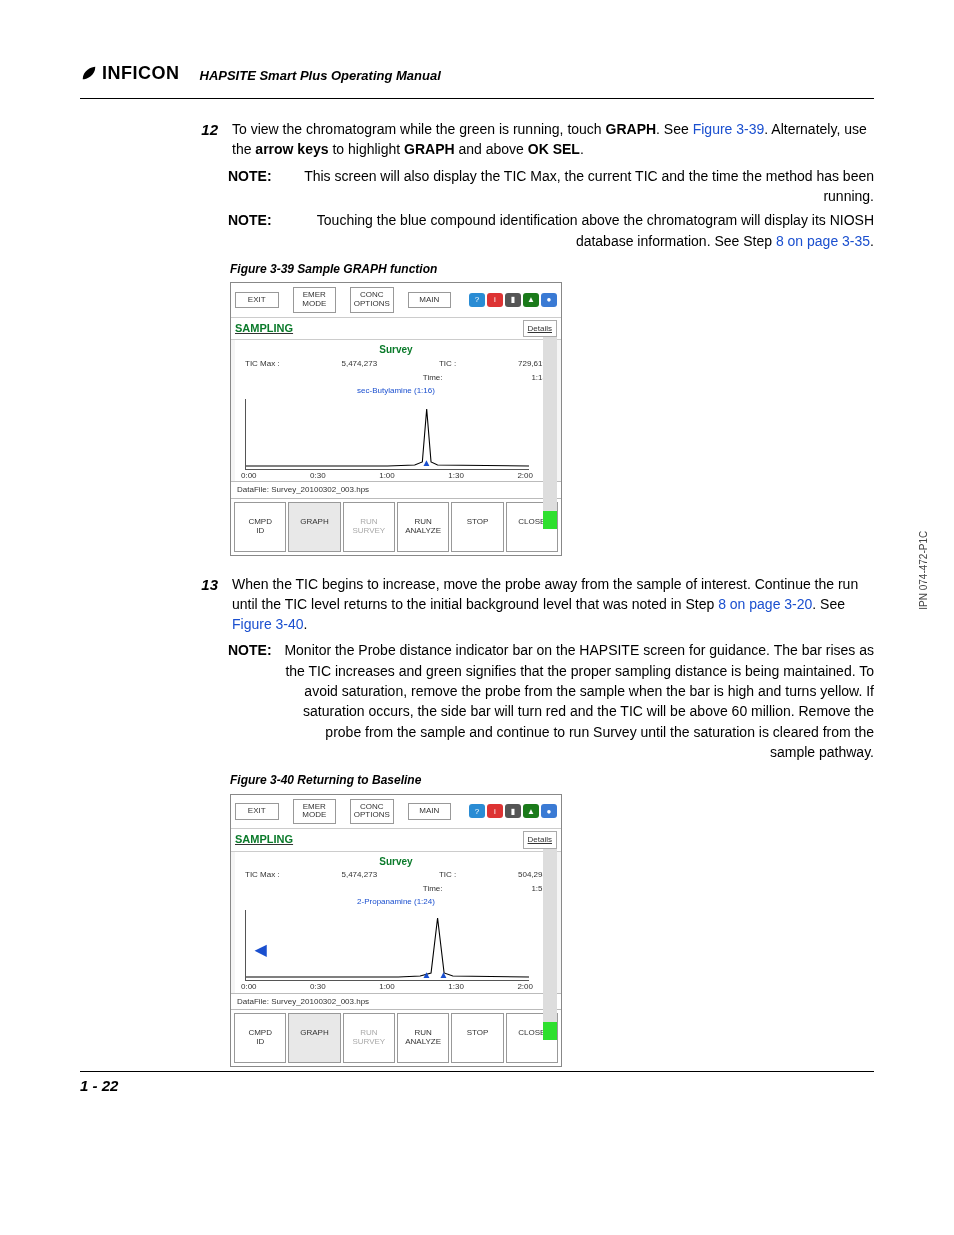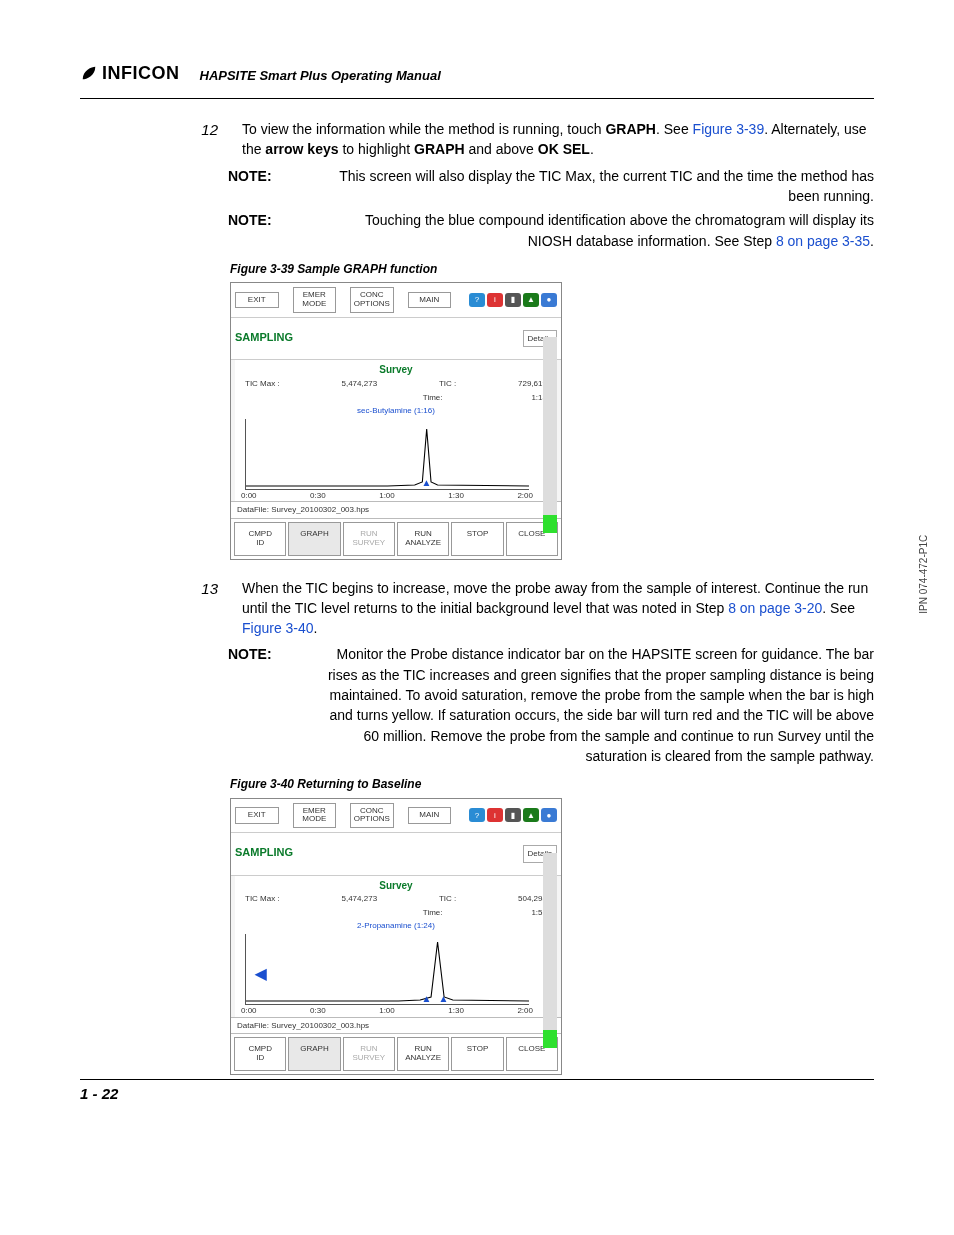--- a/index.html
+++ b/index.html
@@ -18,54 +18,54 @@
     display:flex;
     align-items:flex-end;
     border-bottom:1px solid #000;
     padding-bottom:12px;
     margin-bottom:20px;
   }
   .logo { display:flex; align-items:center; font-weight:bold; font-size:18px; letter-spacing:0.5px; }
   .logo svg { margin-right:4px; }
   .manual-title { font-style:italic; font-weight:bold; font-size:13px; margin-left:20px; }
   .step { display:flex; margin:6px 0 6px 110px; }
-  .step-num { font-weight:normal; font-style:italic; font-size:15px; width:28px; flex-shrink:0; text-align:right; margin-right:24px; }
+  .step-num { font-weight:bold; font-style:italic; font-size:15px; width:28px; flex-shrink:0; text-align:right; margin-right:14px; }
   .step-body { flex:1; }
-  .note-row { display:flex; margin:4px 0 4px 148px;gap:35px; }
+  .note-row { display:flex; margin:4px 0 4px 148px; }
   .note-label { font-weight:bold; width:55px; flex-shrink:0; }
   .note-body { flex:1;text-align:right; }
   .link { color:#1a4fcf; }
   .fig-caption { font-style:italic; font-weight:bold; font-size:12px; margin:10px 0 4px 150px; }
   .screenshot {
     width:330px;
     margin-left:150px;
     border:1px solid #888;
     background:#f5f5f5;
     font-size:9px;
     color:#333;
     position:relative;
   }
   .topbar { display:flex; align-items:center; padding:4px 4px 4px 4px; background:#fff; gap:14px;}
   .tbtn { border:1px solid #999; background:#fff; padding:3px 2px; text-align:center; font-size:8px; line-height:1.1; width:42px; }
   .iconcluster { display:flex; gap:2px; margin-left:4px; align-items:center;}
   .ic { width:16px; height:14px; border-radius:3px; display:flex; align-items:center; justify-content:center; font-size:8px; color:#fff;}
-  .sampling-row { display:flex; justify-content:space-between; border-top:1px solid #ccc; border-bottom:1px solid #ccc; padding:12px 4px; background:#fff;}
+  .sampling-row { display:flex; justify-content:space-between; align-items:center; border-top:1px solid #ccc; border-bottom:1px solid #ccc; padding:2px 4px; background:#fff;text-decoration:underline;}
   .sampling-label { color:#0a7a2a; font-weight:bold; font-size:11px; }
   .details-btn { border:1px solid #aaa; font-size:8px; padding:2px 4px; background:#fff;}
   .survey-title { color:#0a7a2a; font-weight:bold; text-align:center; font-size:10px; padding-top:3px;}
   .ticrow { display:flex; font-size:8px; padding:0 10px 2px 10px; justify-content:space-between;}
   .compound-label { color:#1a4fcf; font-size:8px; text-align:center; margin-bottom:2px;}
   .chart-area { position:relative; height:70px; margin:0 28px 0 10px; border-left:1px solid #555; border-bottom:1px solid #555; background:#fff;}
   .xticks { display:flex; justify-content:space-between; font-size:8px; padding:0 24px 0 6px;}
   .side-strip { position:absolute; right:4px; top:54px; bottom:26px; width:14px; display:flex; flex-direction:column;}
   .strip-grey { flex:1; background:#ddd;}
   .strip-green { height:18px; background:#2ee02e;}
   .datafile { font-size:8px; padding:2px 6px; border-top:1px solid #bbb; background:#fff;}
   .bottombar { display:flex; gap:2px; padding:3px; background:#fff; border-top:1px solid #bbb;}
-  .bbtn { border:1px solid #999; background:#fff; padding:7px 2px; text-align:center; font-size:8px; line-height:1.1; flex:1;}
+  .bbtn { border:1px solid #999; background:#fff; padding:15px 2px; text-align:center; font-size:8px; line-height:1.1; flex:1;}
   .bbtn.sel { background:#e8e8e8;}
   .bbtn.dis { color:#aaa;}
   .arrow-marker { color:#1a4fcf; position:absolute; font-size:10px;}
   .page-footer { position:absolute; bottom:30px; left:80px; font-style:italic; font-weight:bold; font-size:15px;}
   .side-ipn { position:absolute; right:30px; top:50%; transform:rotate(-90deg) translateX(50%); transform-origin:right center; font-size:10px; color:#444;}
   .footer-rule { position:absolute; left:80px; right:80px; bottom:55px; border-top:1px solid #000;}
   .chartwrap { position:relative; background:#fff; margin:0 4px;}
 </style>
 </head>
 <body>
@@ -76,21 +76,21 @@
         <path d="M3 17 C3 7 13 3 17 3 C17 13 7 17 3 17 Z" fill="#000"></path>
       </svg>
     <span>INFICON</span>
   </span>
   <span class="manual-title">HAPSITE Smart Plus Operating Manual</span>
 </div>
 
 <div class="step">
   <div class="step-num">12</div>
   <div class="step-body">
-    <span>To view the information while the method is running, touch </span><b>GRAPH</b><span>. See </span><span class="link">Figure 3-39</span><span>. Alternately, use the </span><b>arrow keys</b><span> to highlight </span><b>GRAPH</b><span> and above </span><b>OK SEL</b><span>.</span>
+    <span>To view the chromatogram while the green is running, touch </span><b>GRAPH</b><span>. See </span><span class="link">Figure 3-39</span><span>. Alternately, use the </span><b>arrow keys</b><span> to highlight </span><b>GRAPH</b><span> and above </span><b>OK SEL</b><span>.</span>
   </div>
 </div>
 <div class="note-row">
   <div class="note-label">NOTE:</div>
   <div class="note-body">This screen will also display the TIC Max, the current TIC and the time the method has been running.</div>
 </div>
 <div class="note-row">
   <div class="note-label">NOTE:</div>
   <div class="note-body">
     <span>Touching the blue compound identification above the chromatogram will display its NIOSH database information. See Step </span><span class="link">8 on page 3-35</span><span>.</span>

